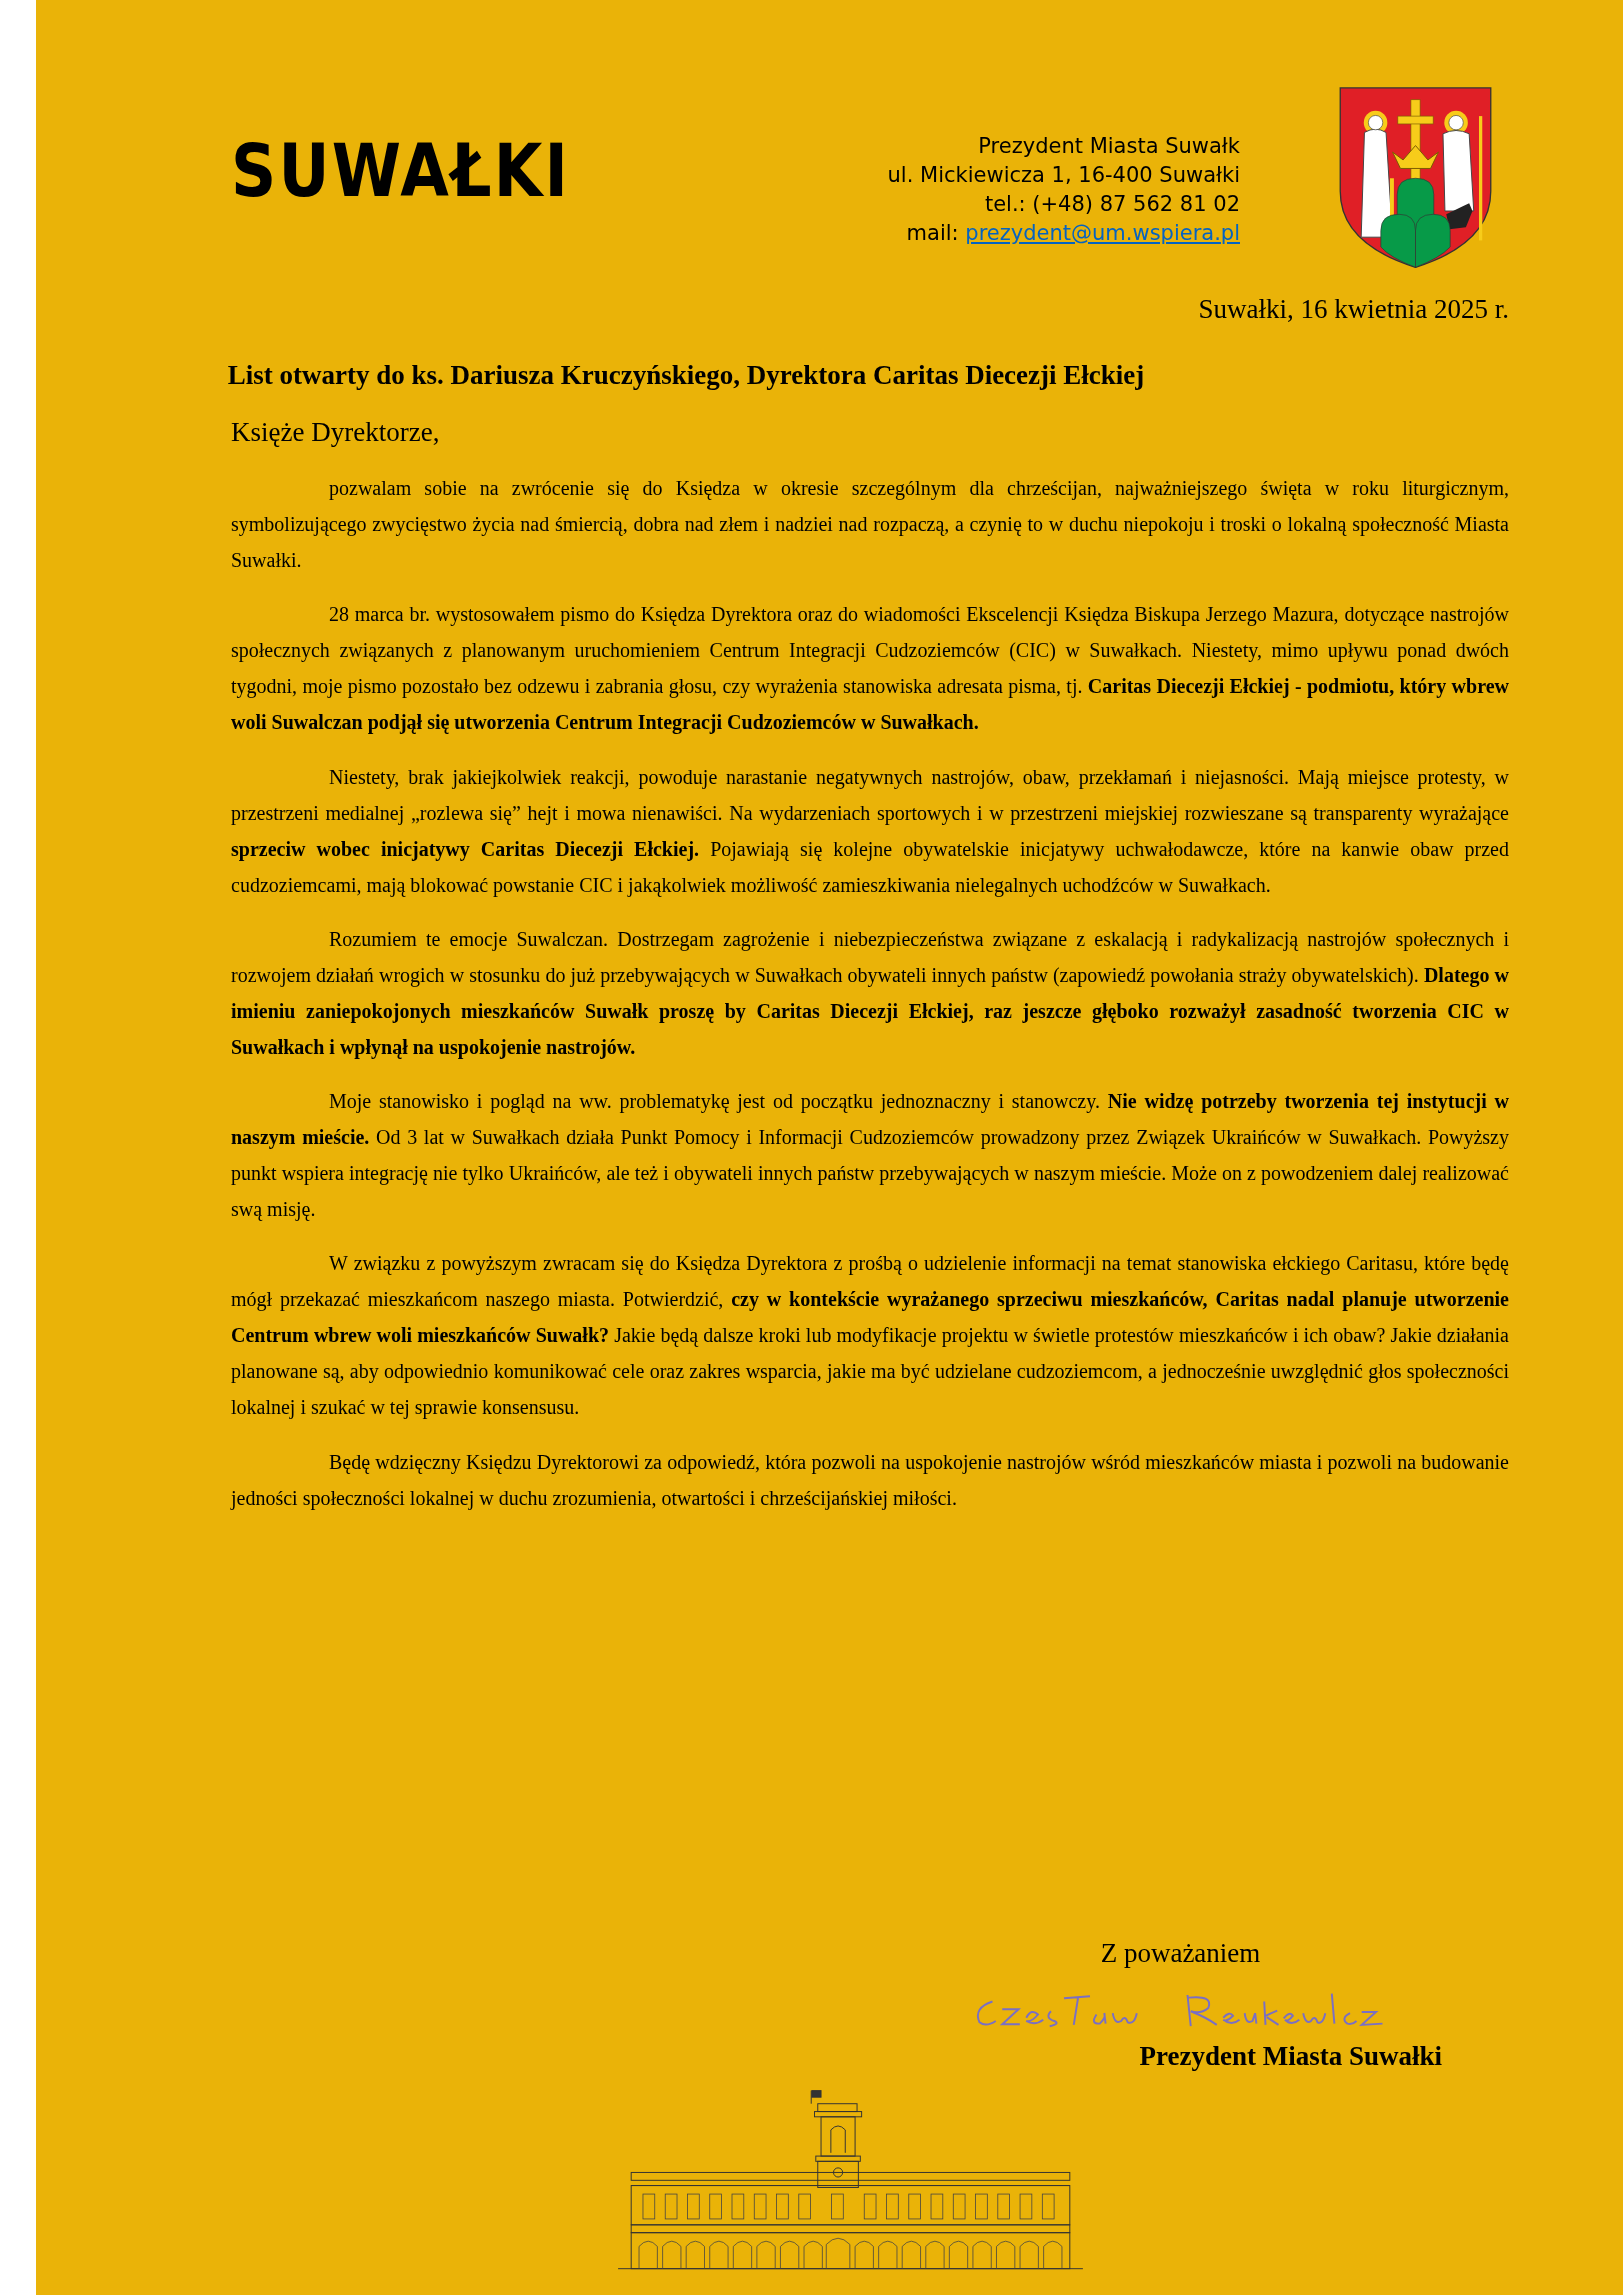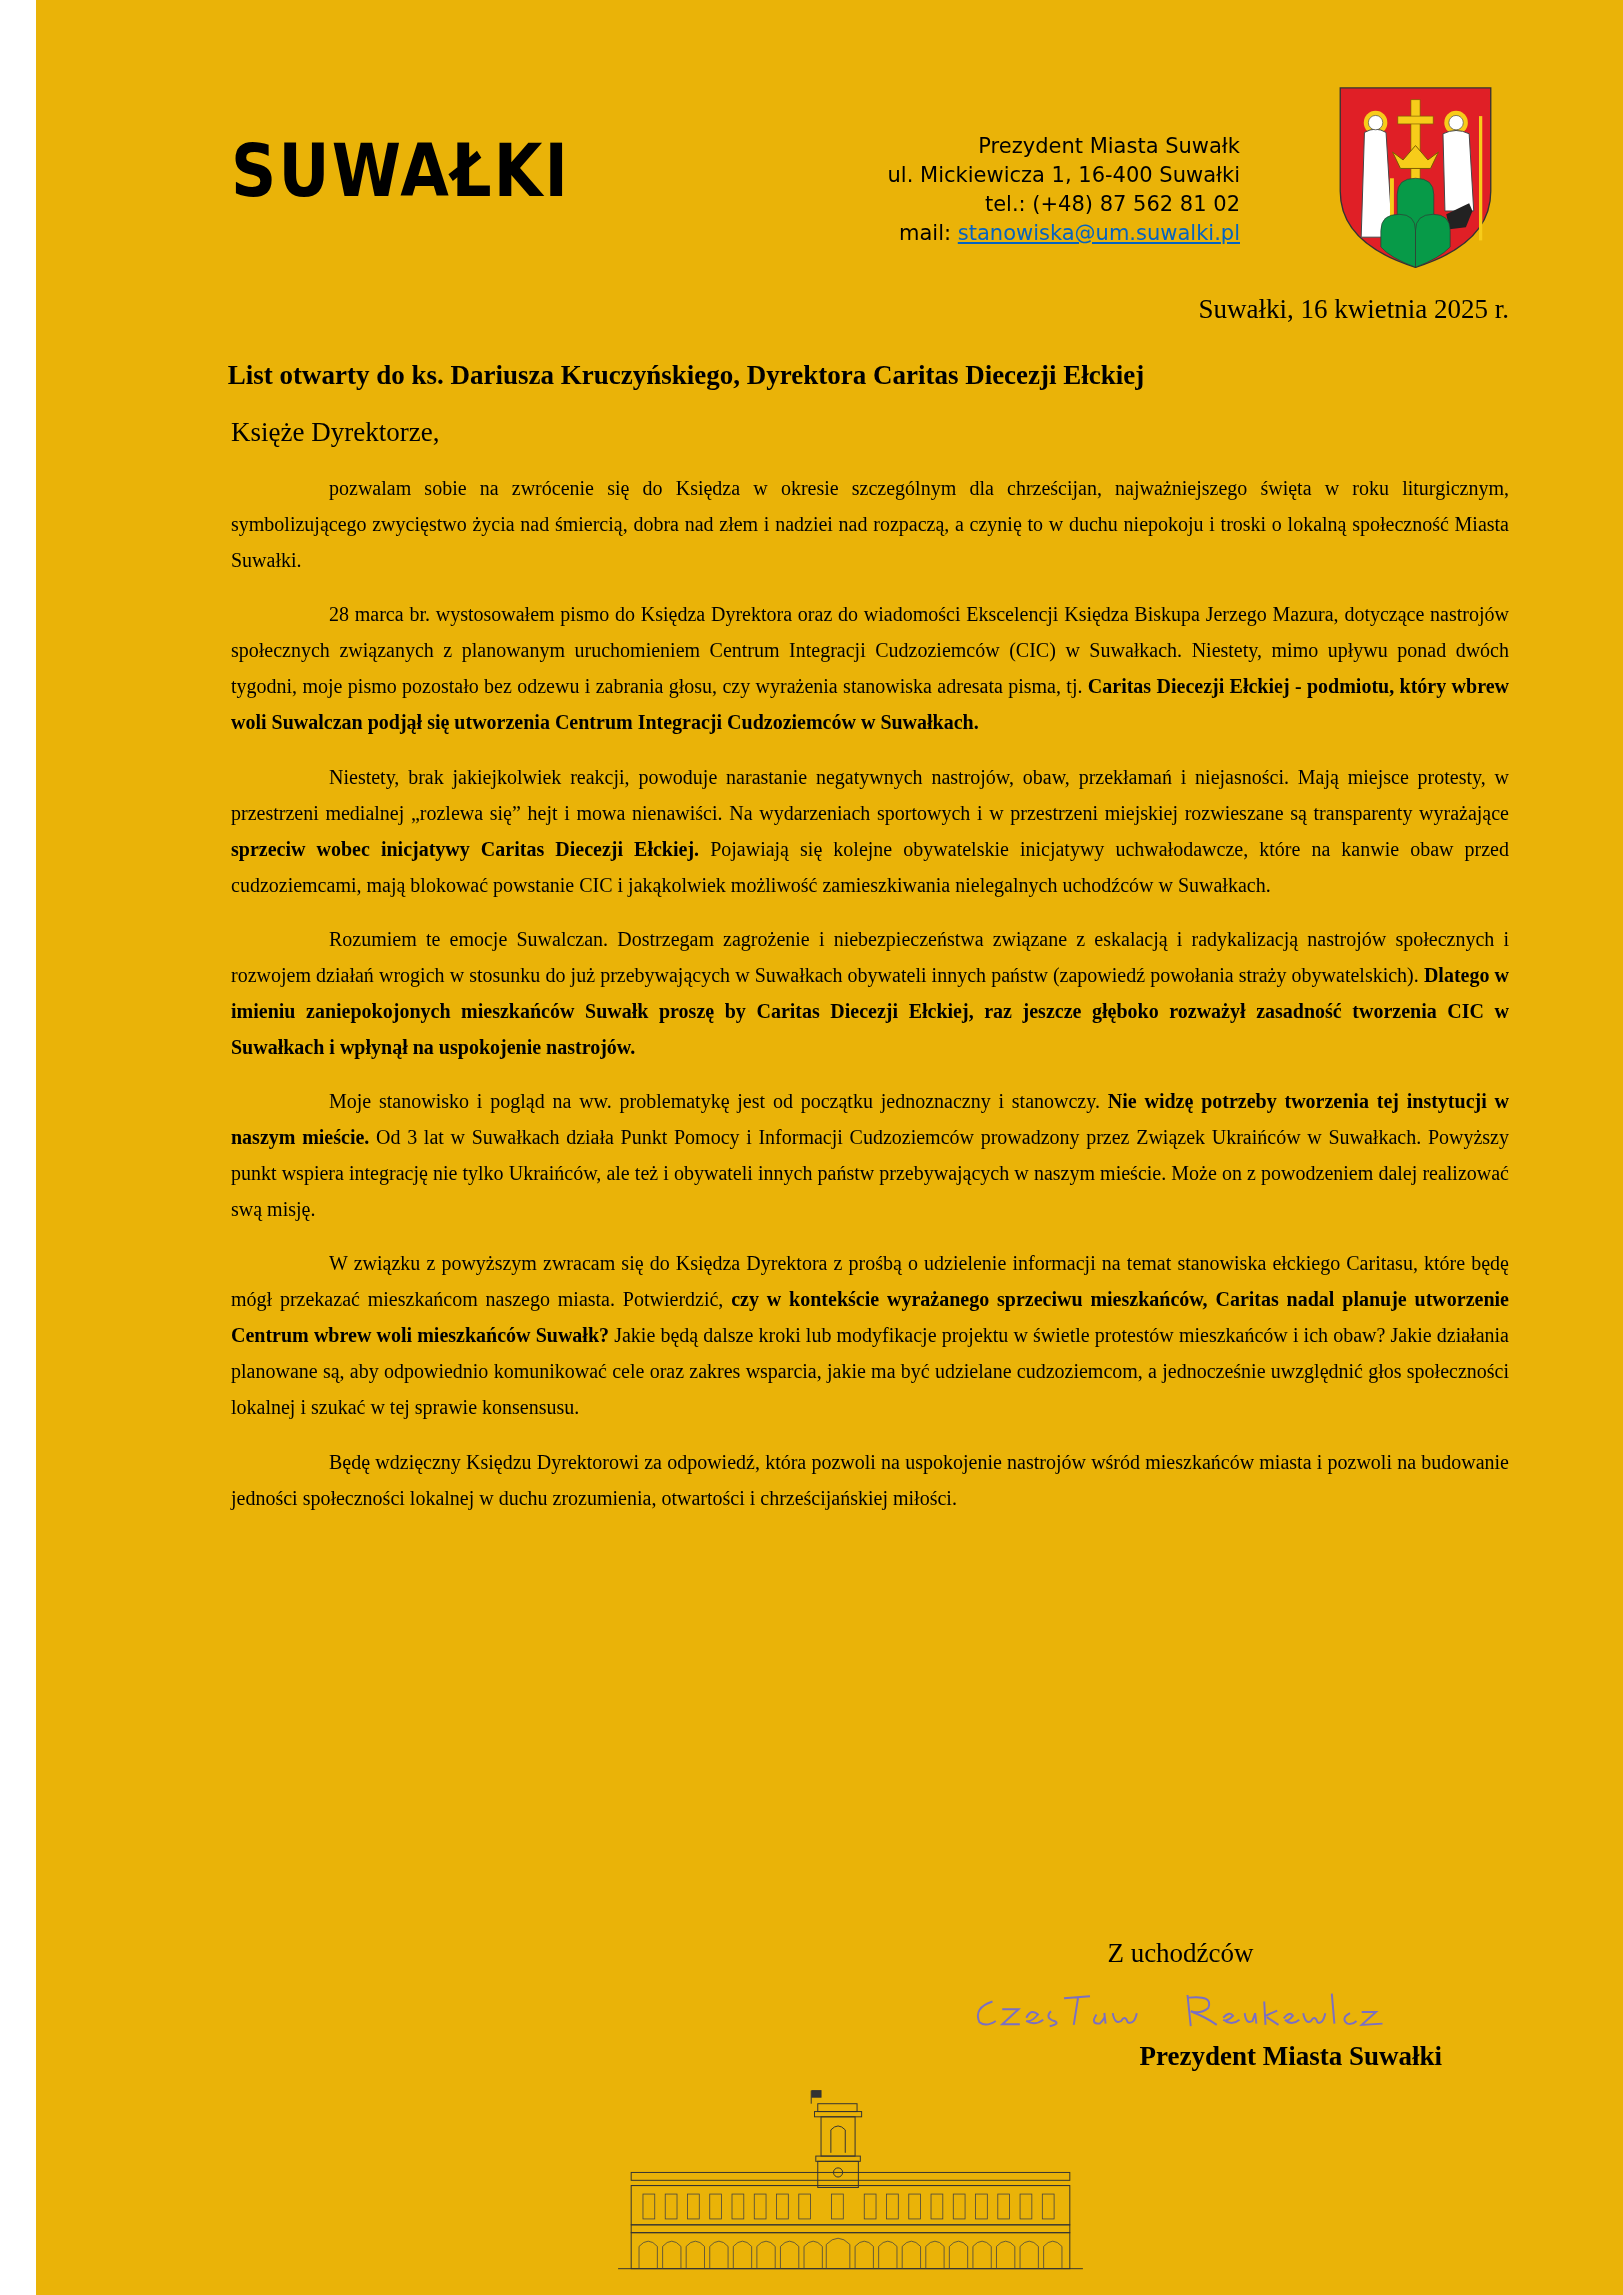--- a/index.html
+++ b/index.html
@@ -60,21 +60,21 @@
 <body>
 
 <div class="page">
 
   <div class="logo-wordmark">SUWAŁKI</div>
 
   <div class="contact-block">
     <div>Prezydent Miasta Suwałk</div>
     <div>ul. Mickiewicza 1, 16-400 Suwałki</div>
     <div>tel.: (+48) 87 562 81 02</div>
-    <div><span>mail: </span><a href="mailto:prezydent@um.suwalki.pl">stanowiska@um.suwalki.pl</a></div>
+    <div><span>mail: </span><a href="mailto:prezydent@um.suwalki.pl">prezydent@um.wspiera.pl</a></div>
   </div>
 
   <svg class="crest" viewBox="0 0 246 290">
     <path d="M8 12 H238 V170 Q238 250 123 286 Q8 250 8 170 Z" fill="#e01f26" stroke="#333" stroke-width="2"></path>
 
     <rect x="116" y="30" width="14" height="150" fill="#f7cc1a" stroke="#7a5a00" stroke-width="1"></rect>
     <rect x="96" y="55" width="54" height="12" fill="#f7cc1a" stroke="#7a5a00" stroke-width="1"></rect>
 
     <path d="M88 110 L100 135 L146 135 L158 110 L142 122 L123 100 L104 122 Z" fill="#f7cc1a" stroke="#7a5a00" stroke-width="1.5"></path>
 
@@ -104,21 +104,21 @@
   <div class="body-text" id="body-text" style="top:470px;">
       <p><span>pozwalam sobie na zwrócenie się do Księdza w okresie szczególnym dla chrześcijan, najważniejszego święta w roku liturgicznym, symbolizującego zwycięstwo życia nad śmiercią, dobra nad złem i nadziei nad rozpaczą, a czynię to w duchu niepokoju i troski o lokalną społeczność Miasta Suwałki.</span></p>
       <p><span>28 marca br. wystosowałem pismo do Księdza Dyrektora oraz do wiadomości Ekscelencji Księdza Biskupa Jerzego Mazura, dotyczące nastrojów społecznych związanych z planowanym uruchomieniem Centrum Integracji Cudzoziemców (CIC) w Suwałkach. Niestety, mimo upływu ponad dwóch tygodni, moje pismo pozostało bez odzewu i zabrania głosu, czy wyrażenia stanowiska adresata pisma, tj. </span><b>Caritas Diecezji Ełckiej - podmiotu, który wbrew woli Suwalczan podjął się utworzenia Centrum Integracji Cudzoziemców w Suwałkach.</b></p>
       <p><span>Niestety, brak jakiejkolwiek reakcji, powoduje narastanie negatywnych nastrojów, obaw, przekłamań i niejasności. Mają miejsce protesty, w przestrzeni medialnej „rozlewa się” hejt i mowa nienawiści. Na wydarzeniach sportowych i w przestrzeni miejskiej rozwieszane są transparenty wyrażające </span><b>sprzeciw wobec inicjatywy Caritas Diecezji Ełckiej.</b><span> Pojawiają się kolejne obywatelskie inicjatywy uchwałodawcze, które na kanwie obaw przed cudzoziemcami, mają blokować powstanie CIC i jakąkolwiek możliwość zamieszkiwania nielegalnych uchodźców w Suwałkach.</span></p>
       <p><span>Rozumiem te emocje Suwalczan. Dostrzegam zagrożenie i niebezpieczeństwa związane z eskalacją i radykalizacją nastrojów społecznych i rozwojem działań wrogich w stosunku do już przebywających w Suwałkach obywateli innych państw (zapowiedź powołania straży obywatelskich). </span><b>Dlatego w imieniu zaniepokojonych mieszkańców Suwałk proszę by Caritas Diecezji Ełckiej, raz jeszcze głęboko rozważył zasadność tworzenia CIC w Suwałkach i wpłynął na uspokojenie nastrojów.</b></p>
       <p><span>Moje stanowisko i pogląd na ww. problematykę jest od początku jednoznaczny i stanowczy. </span><b>Nie widzę potrzeby tworzenia tej instytucji w naszym mieście.</b><span> Od 3 lat w Suwałkach działa Punkt Pomocy i Informacji Cudzoziemców prowadzony przez Związek Ukraińców w Suwałkach. Powyższy punkt wspiera integrację nie tylko Ukraińców, ale też i obywateli innych państw przebywających w naszym mieście. Może on z powodzeniem dalej realizować swą misję.</span></p>
       <p><span>W związku z powyższym zwracam się do Księdza Dyrektora z prośbą o udzielenie informacji na temat stanowiska ełckiego Caritasu, które będę mógł przekazać mieszkańcom naszego miasta. Potwierdzić, </span><b>czy w kontekście wyrażanego sprzeciwu mieszkańców, Caritas nadal planuje utworzenie Centrum wbrew woli mieszkańców Suwałk?</b><span> Jakie będą dalsze kroki lub modyfikacje projektu w świetle protestów mieszkańców i ich obaw? Jakie działania planowane są, aby odpowiednio komunikować cele oraz zakres wsparcia, jakie ma być udzielane cudzoziemcom, a jednocześnie uwzględnić głos społeczności lokalnej i szukać w tej sprawie konsensusu.</span></p>
       <p><span>Będę wdzięczny Księdzu Dyrektorowi za odpowiedź, która pozwoli na uspokojenie nastrojów wśród mieszkańców miasta i pozwoli na budowanie jedności społeczności lokalnej w duchu zrozumienia, otwartości i chrześcijańskiej miłości.</span></p>
     </div>
 
-  <div class="closing">Z uchodźców</div>
+  <div class="closing">Z poważaniem</div>
 
   <svg class="signature" viewBox="0 0 680 80">
     <path d="M40 30 Q10 40 20 62 Q30 70 45 60" fill="none" stroke="#7a6fc4" stroke-width="3"></path>
     <path d="M55 42 L80 42 L55 65 L82 65" fill="none" stroke="#7a6fc4" stroke-width="3"></path>
     <path d="M92 55 Q100 40 110 50 Q100 62 92 60 Q105 68 118 58" fill="none" stroke="#7a6fc4" stroke-width="3"></path>
     <path d="M130 45 Q120 55 135 60 Q145 64 128 68" fill="none" stroke="#7a6fc4" stroke-width="3"></path>
     <path d="M150 25 L190 22 M172 22 L165 66" fill="none" stroke="#7a6fc4" stroke-width="3"></path>
     <path d="M200 50 Q190 65 205 64 Q215 55 212 48 L214 64" fill="none" stroke="#7a6fc4" stroke-width="3"></path>
     <path d="M225 48 Q228 66 238 60 Q244 50 248 62 Q258 66 262 48" fill="none" stroke="#7a6fc4" stroke-width="3"></path>
     <path d="M340 20 L345 68 M342 24 Q380 20 372 40 Q360 50 345 45 Q370 55 385 66" fill="none" stroke="#7a6fc4" stroke-width="3"></path>

